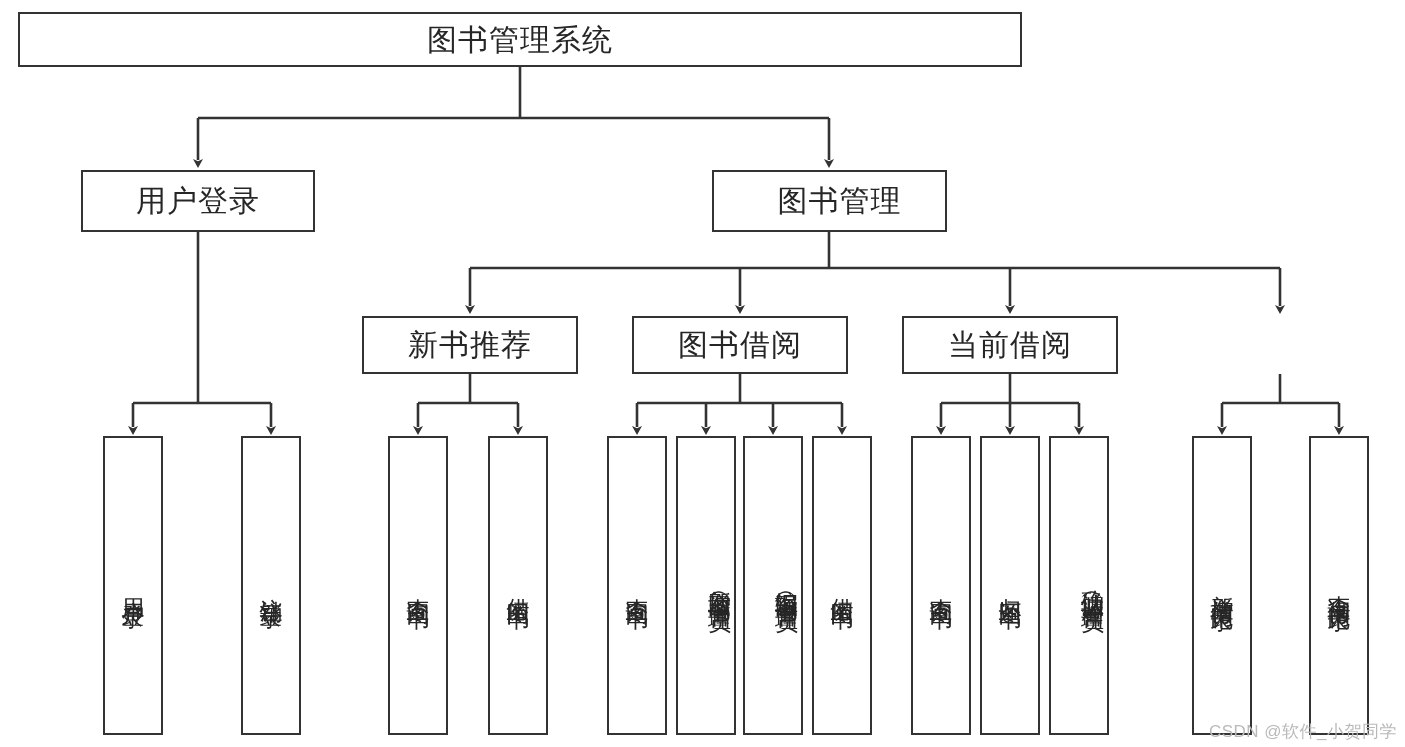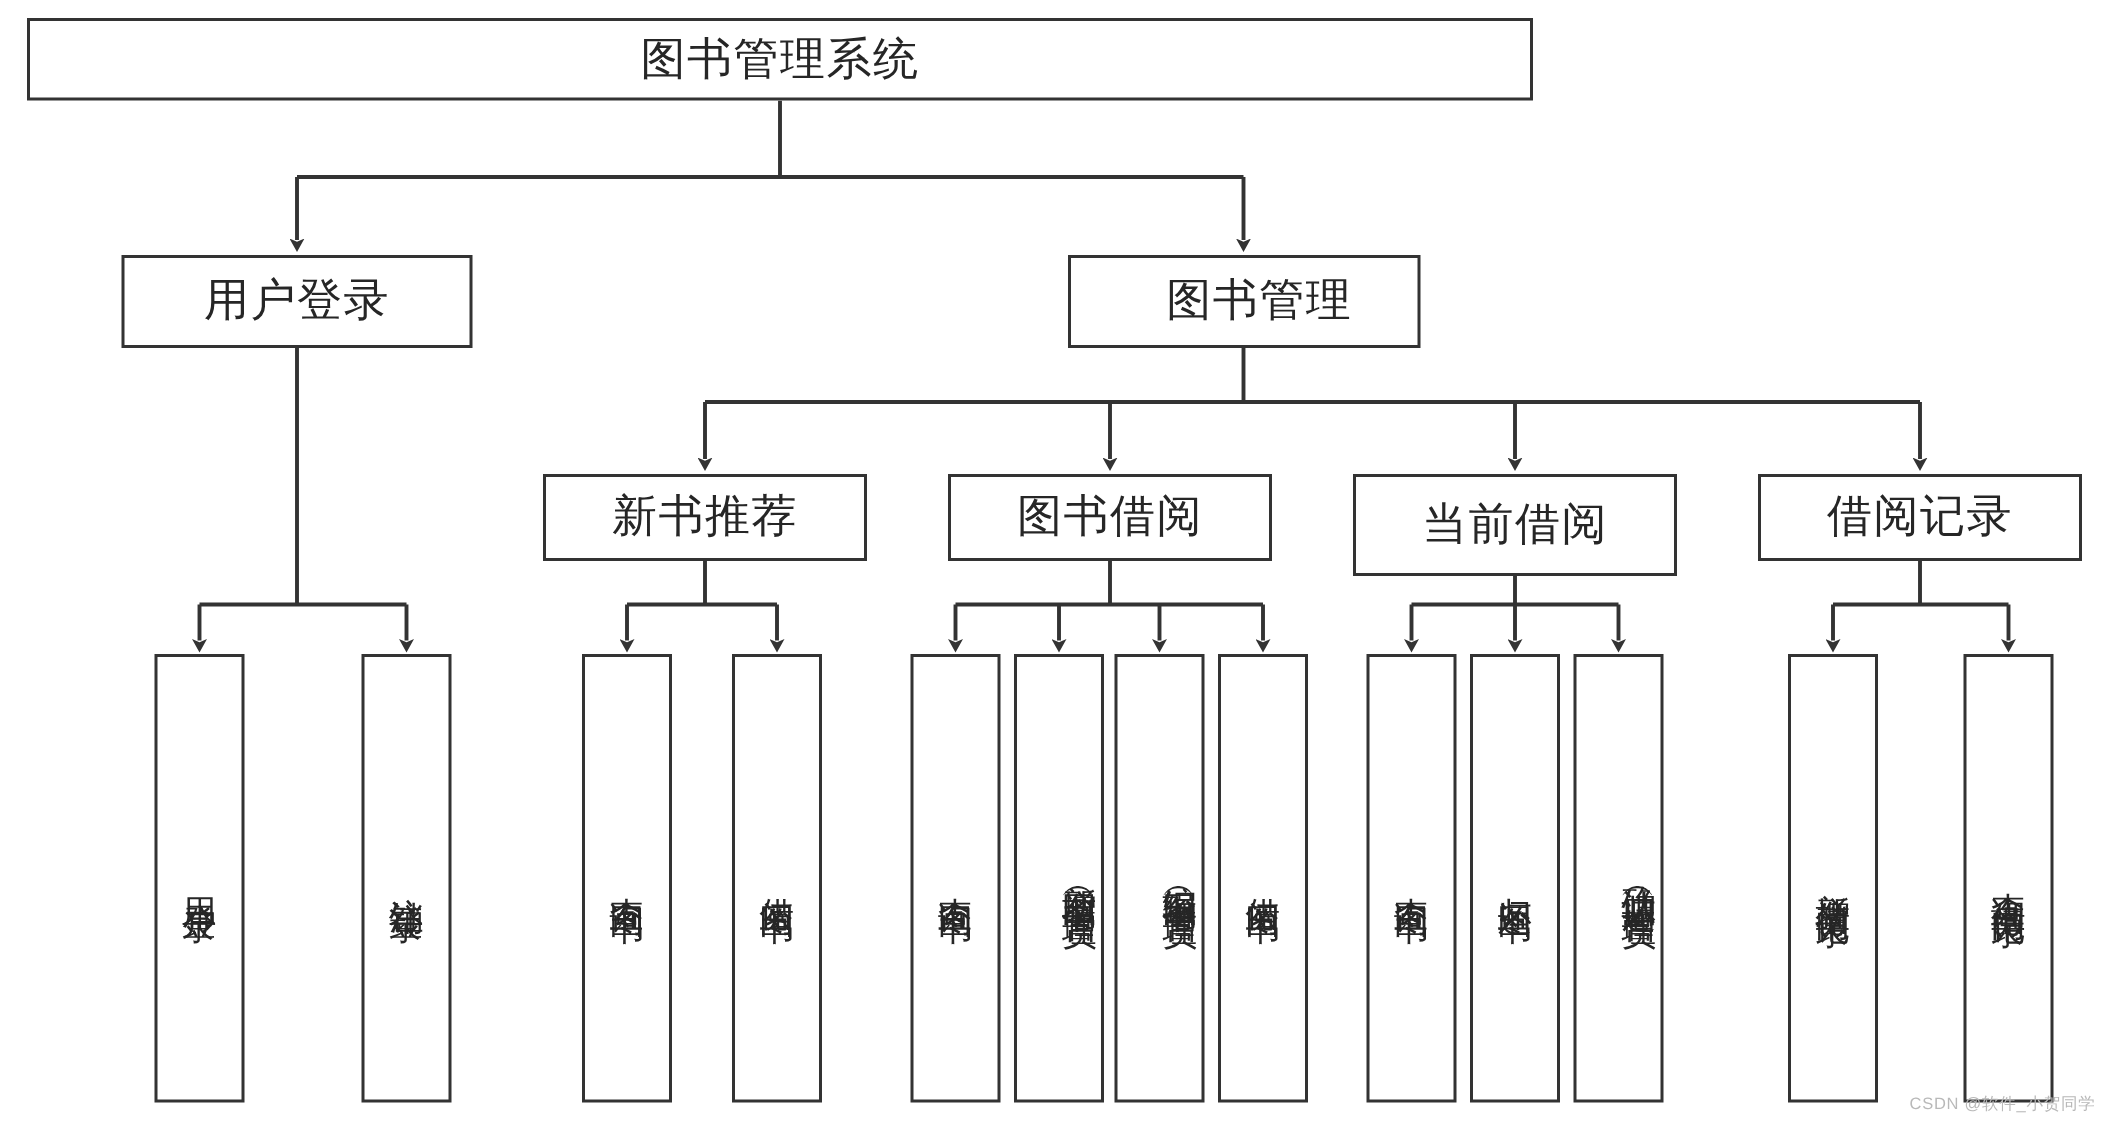--- a/index.html
+++ b/index.html
@@ -48,21 +48,21 @@
     letter-spacing: 3px;
     padding: 6px 0;
   }
   .node.vertical.top-aligned {
     align-items: flex-start;
   }
   .watermark {
     position: absolute;
     right: 8px;
     bottom: 4px;
-    font-size: 11px;
+    font-size: 17px;
     color: #b9b9b9;
     z-index: 3;
     white-space: nowrap;
     letter-spacing: 0.5px;
   }
 </style>
 </head>
 <body>
 
 <div id="diagram-root">
@@ -127,25 +127,22 @@
   <div class="node horizontal" style="left:712px; top:170px; width:235px; height:62px;padding-left:20px;">
     <span>图书管理</span>
   </div>
 
   <div class="node horizontal" style="left:362px; top:316px; width:216px; height:58px;">
     <span>新书推荐</span>
   </div>
   <div class="node horizontal" style="left:632px; top:316px; width:216px; height:58px;">
     <span>图书借阅</span>
   </div>
-  <div class="node horizontal" style="left:902px; top:316px; width:216px; height:68px;">
+  <div class="node horizontal" style="left:902px; top:316px; width:216px; height:58px;">
     <span>当前借阅</span>
-  </div>
-  <div class="node horizontal" style="left:1172px; top:316px; width:216px; height:58px;">
-    <span>借阅记录</span>
   </div>
 
   <div class="node vertical" style="left:103px; top:436px; width:60px; height:299px;">
     <span>用户登录</span>
   </div>
   <div class="node vertical" style="left:241px; top:436px; width:60px; height:299px;">
     <span>注销登录</span>
   </div>
 
   <div class="node vertical" style="left:388px; top:436px; width:60px; height:299px;">

